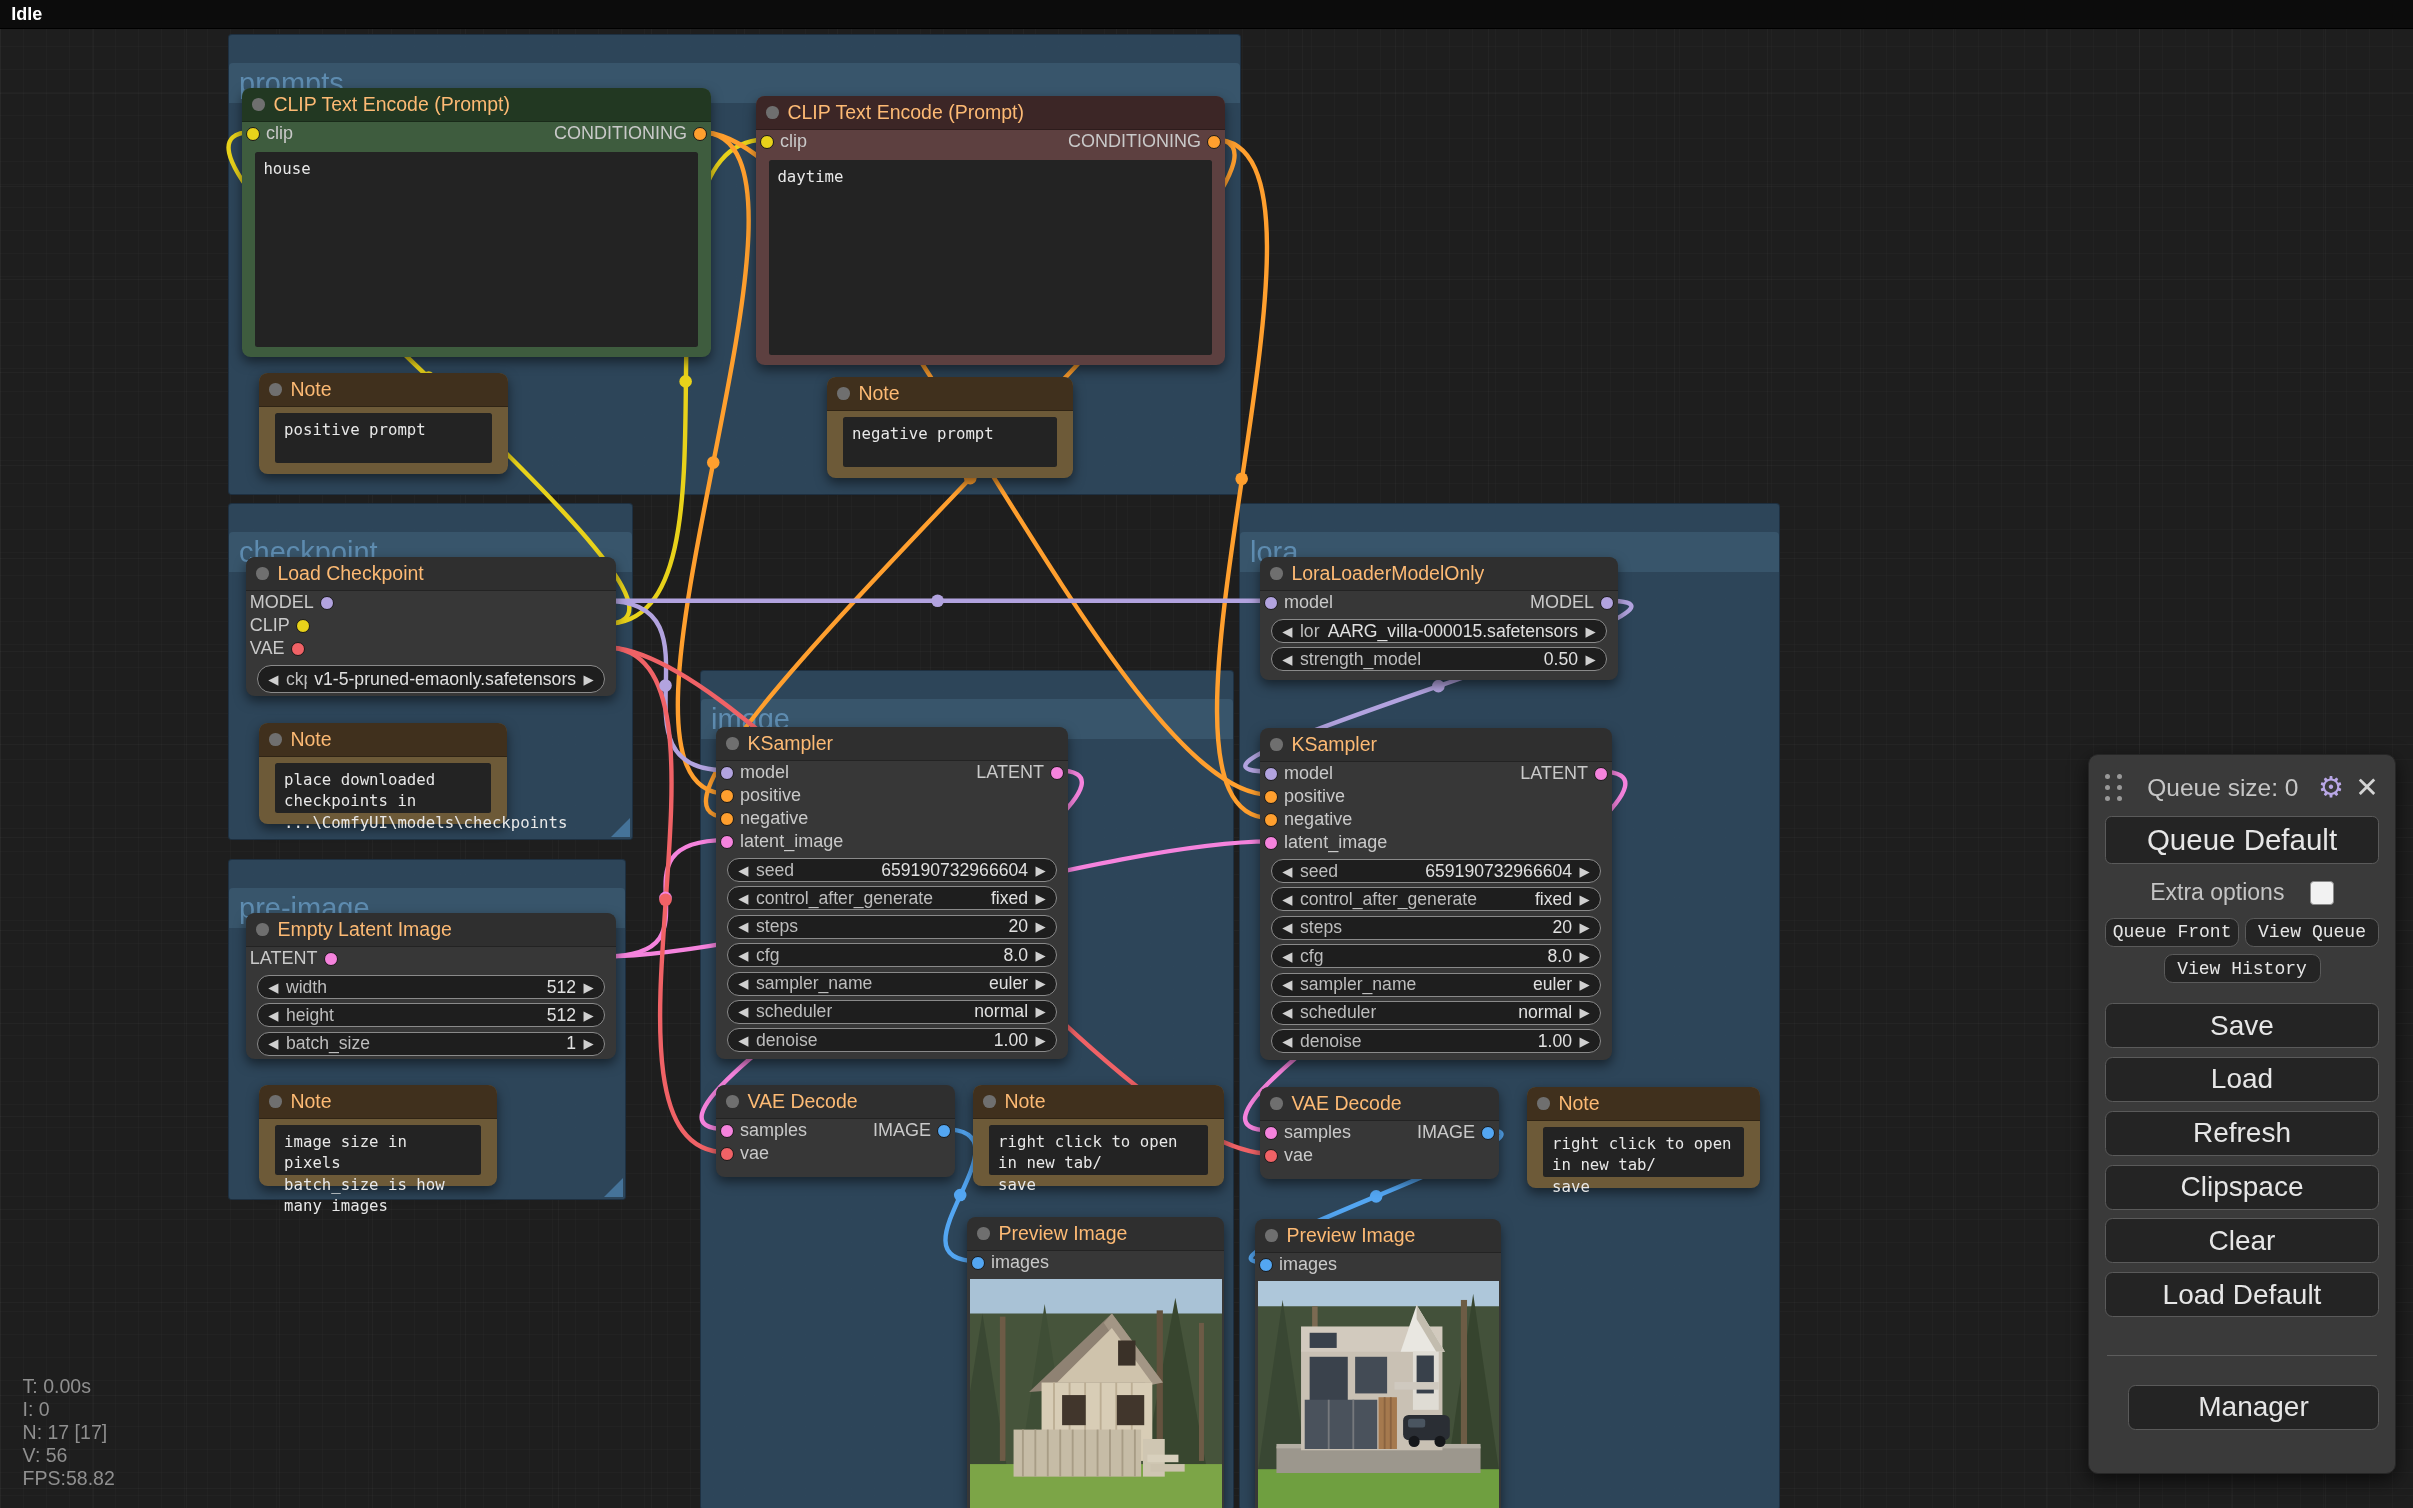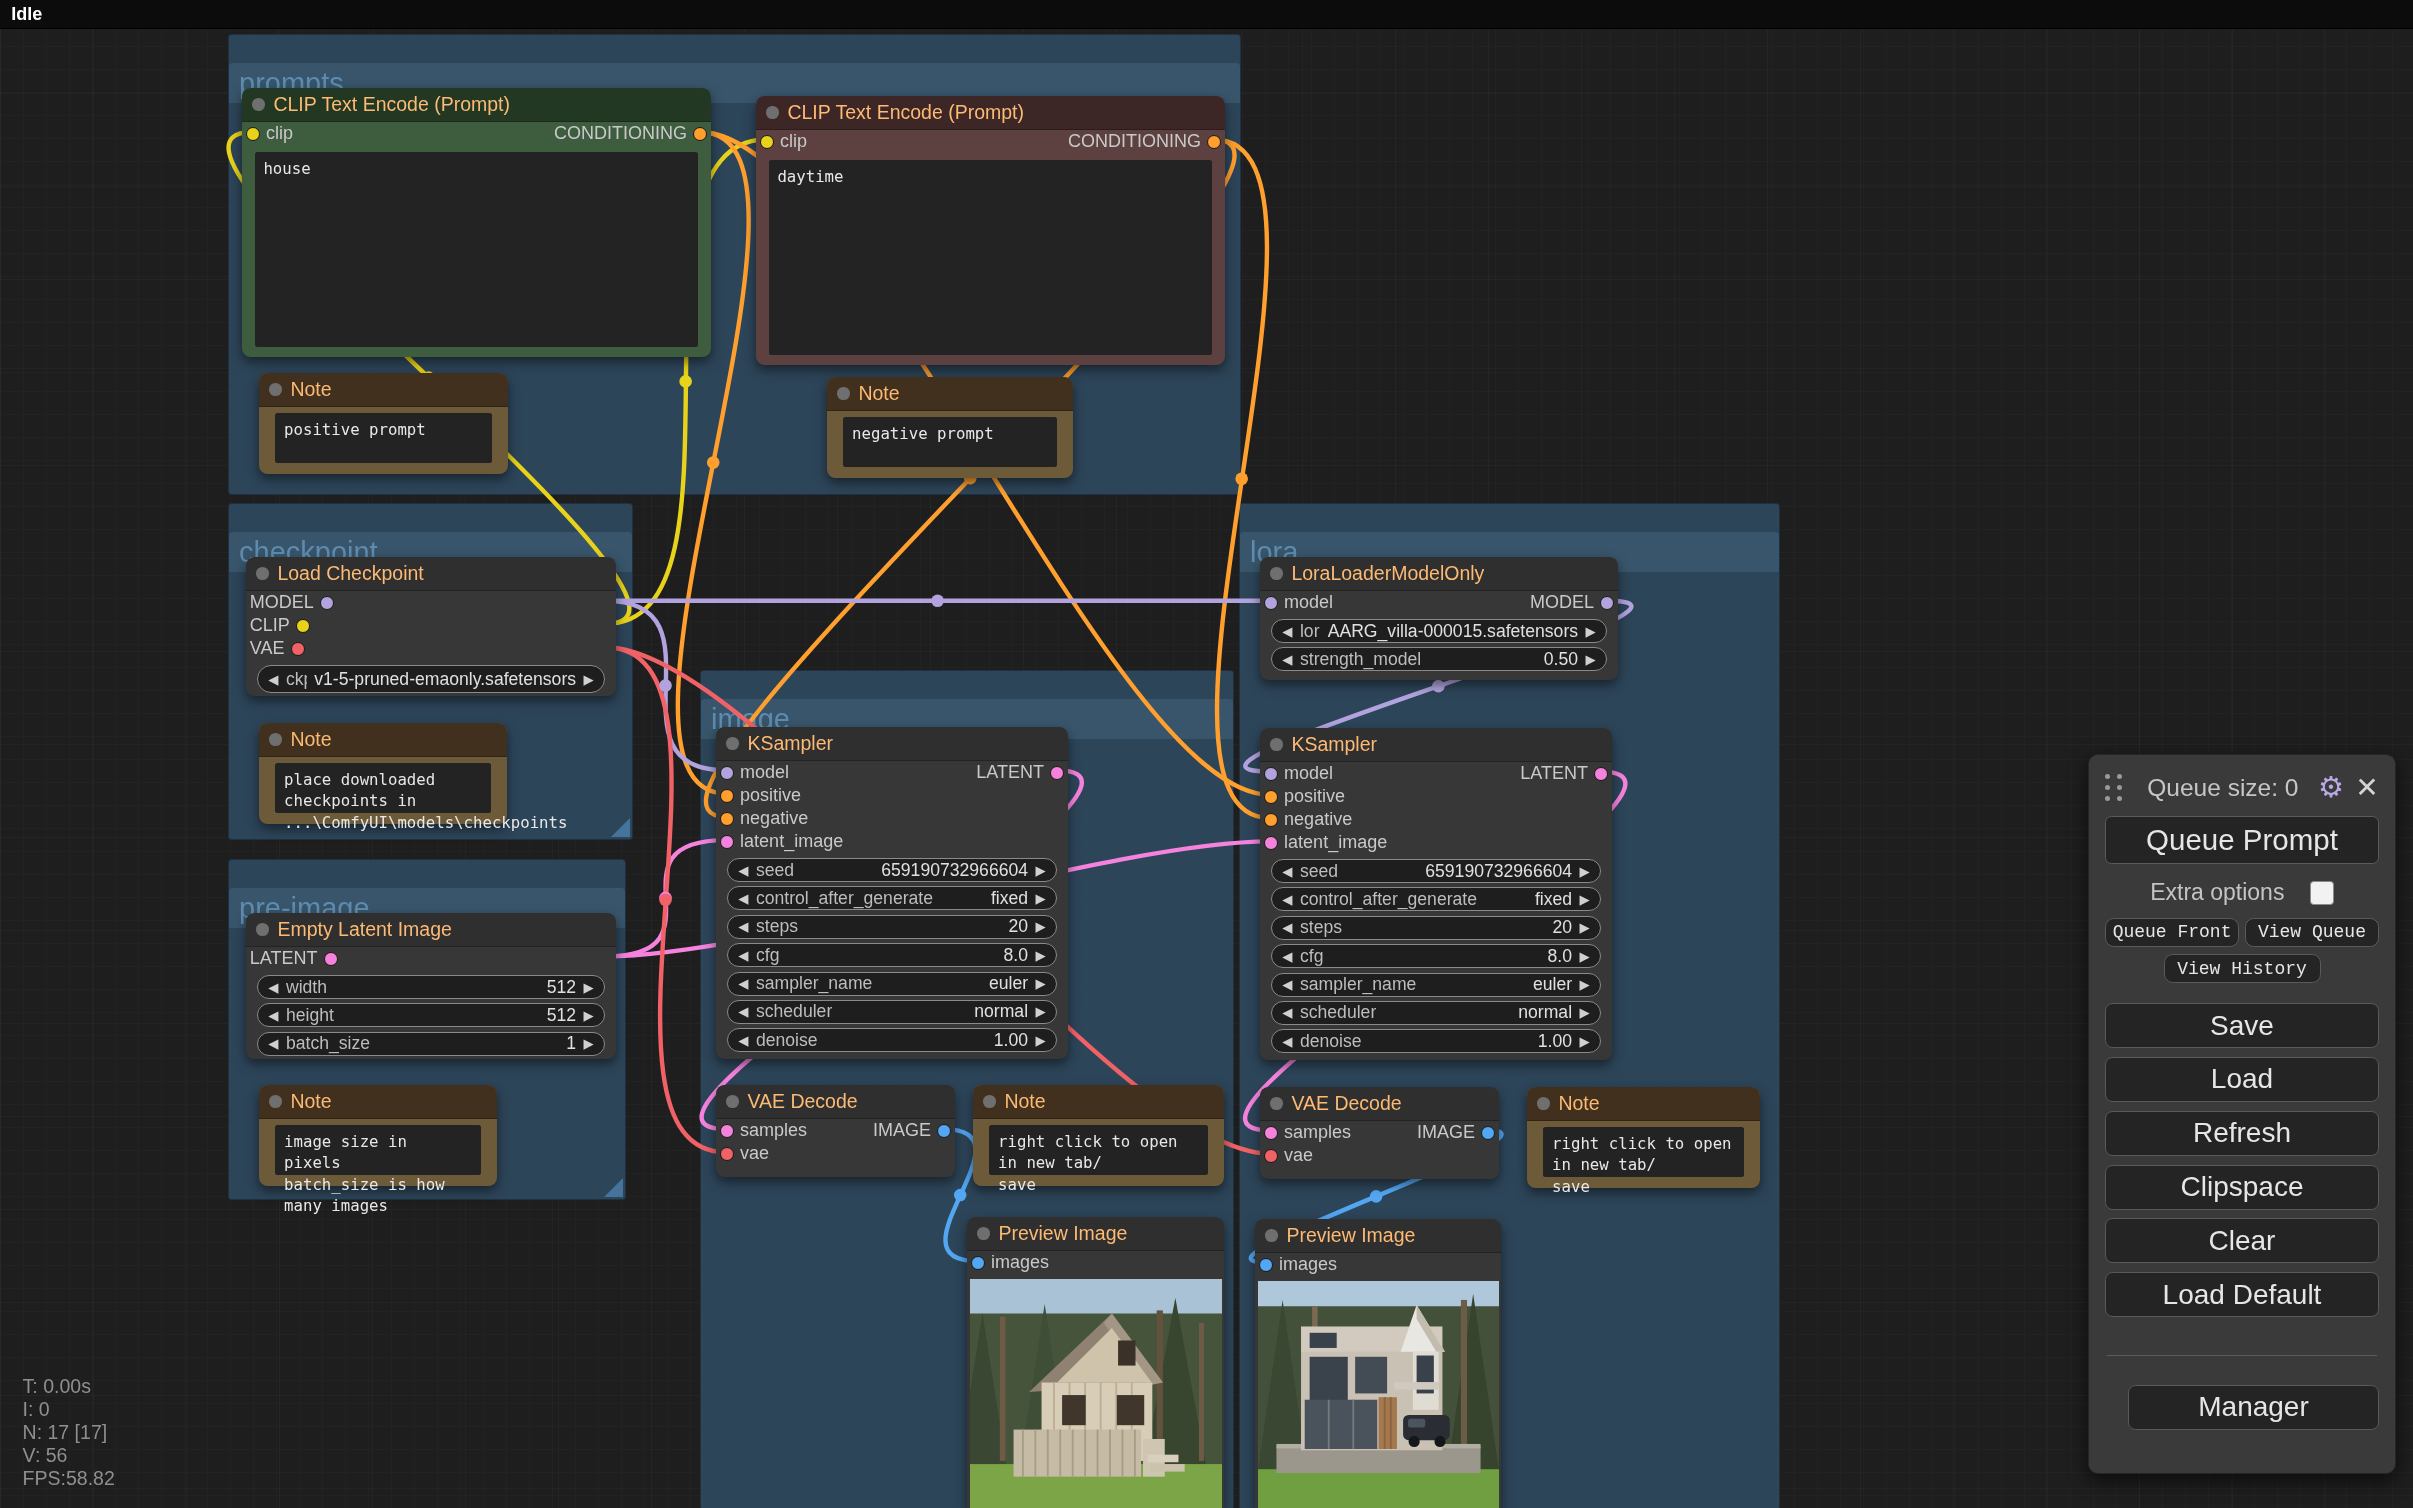--- a/index.html
+++ b/index.html
@@ -657,21 +657,21 @@
         <i></i>
         <i></i>
         <i></i>
         <i></i>
         <i></i>
       </span>
     <span class="ptitle">Queue size: 0</span>
     <span class="gear">⚙</span>
     <span class="close">✕</span>
   </div>
-  <div class="btn btn-queue">Queue Prompt</div>
+  <div class="btn btn-queue">Queue Default</div>
   <div class="extra">
     <span>Extra options</span>
     <span class="cbx"></span>
   </div>
   <div class="srow">
     <div class="btn btn-sm">Queue Front</div>
     <div class="btn btn-sm">View Queue</div>
   </div>
   <div class="hist">
     <div class="btn btn-sm">View History</div>

